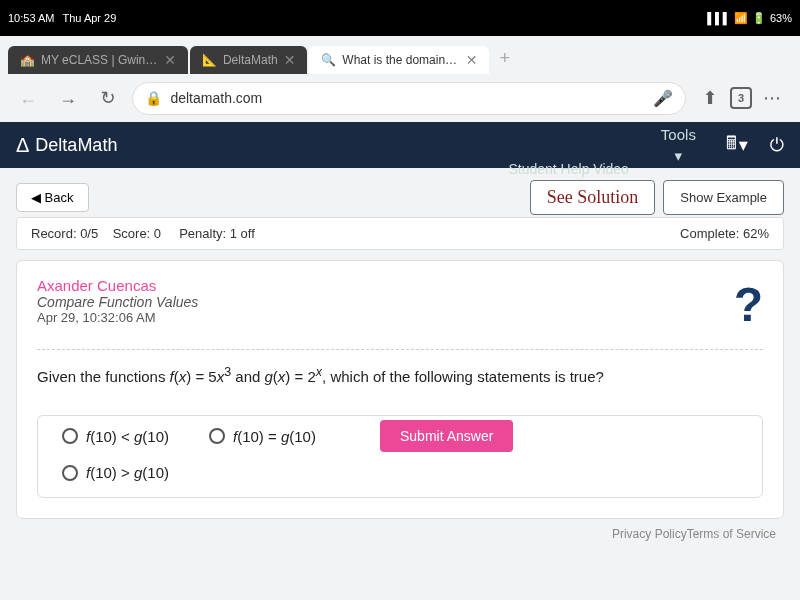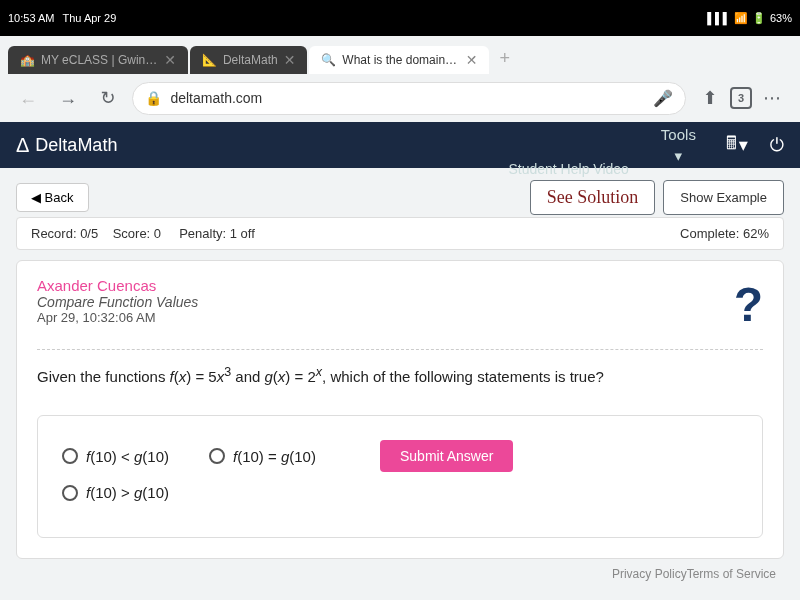--- a/index.html
+++ b/index.html
@@ -59,21 +59,21 @@
     .student-info { margin-bottom: 12px; }
     .student-name { font-size: 15px; color: #ec4899; }
     .student-topic { font-size: 14px; color: #555; font-style: italic; }
     .student-time { font-size: 13px; color: #555; }
     .question-divider { border: none; border-top: 1px dashed #ccc; margin: 12px 0; }
     .help-icon { float: right; font-size: 52px; color: #2d4a7a; font-weight: bold; margin-top: -40px; }
 
     .question-text { font-size: 15px; color: #222; line-height: 1.6; margin-bottom: 26px; }
 
     
-    .answer-box { border: 1px solid #ddd; border-radius: 6px; padding: 24px 24px; }
+    .answer-box { border: 1px solid #ddd; border-radius: 6px; padding: 4px 24px; }
     .options-row { display: flex; align-items: center; gap: 40px; margin-bottom: 12px; }
     .option { display: flex; align-items: center; gap: 8px; font-size: 15px; color: #222; cursor: pointer; }
     .radio { width: 16px; height: 16px; border: 2px solid #555; border-radius: 50%; flex-shrink: 0; }
     .submit-btn { background: #ec4899; color: #fff; border: none; padding: 8px 20px; border-radius: 4px; font-size: 14px; cursor: pointer; margin-left: 24px; }
 
     
     .footer { text-align: center; padding: 8px; font-size: 12px; color: #888; display: flex; justify-content: flex-end; }
     .footer a { color: #888; text-decoration: none; }
   </style>
 </head>

